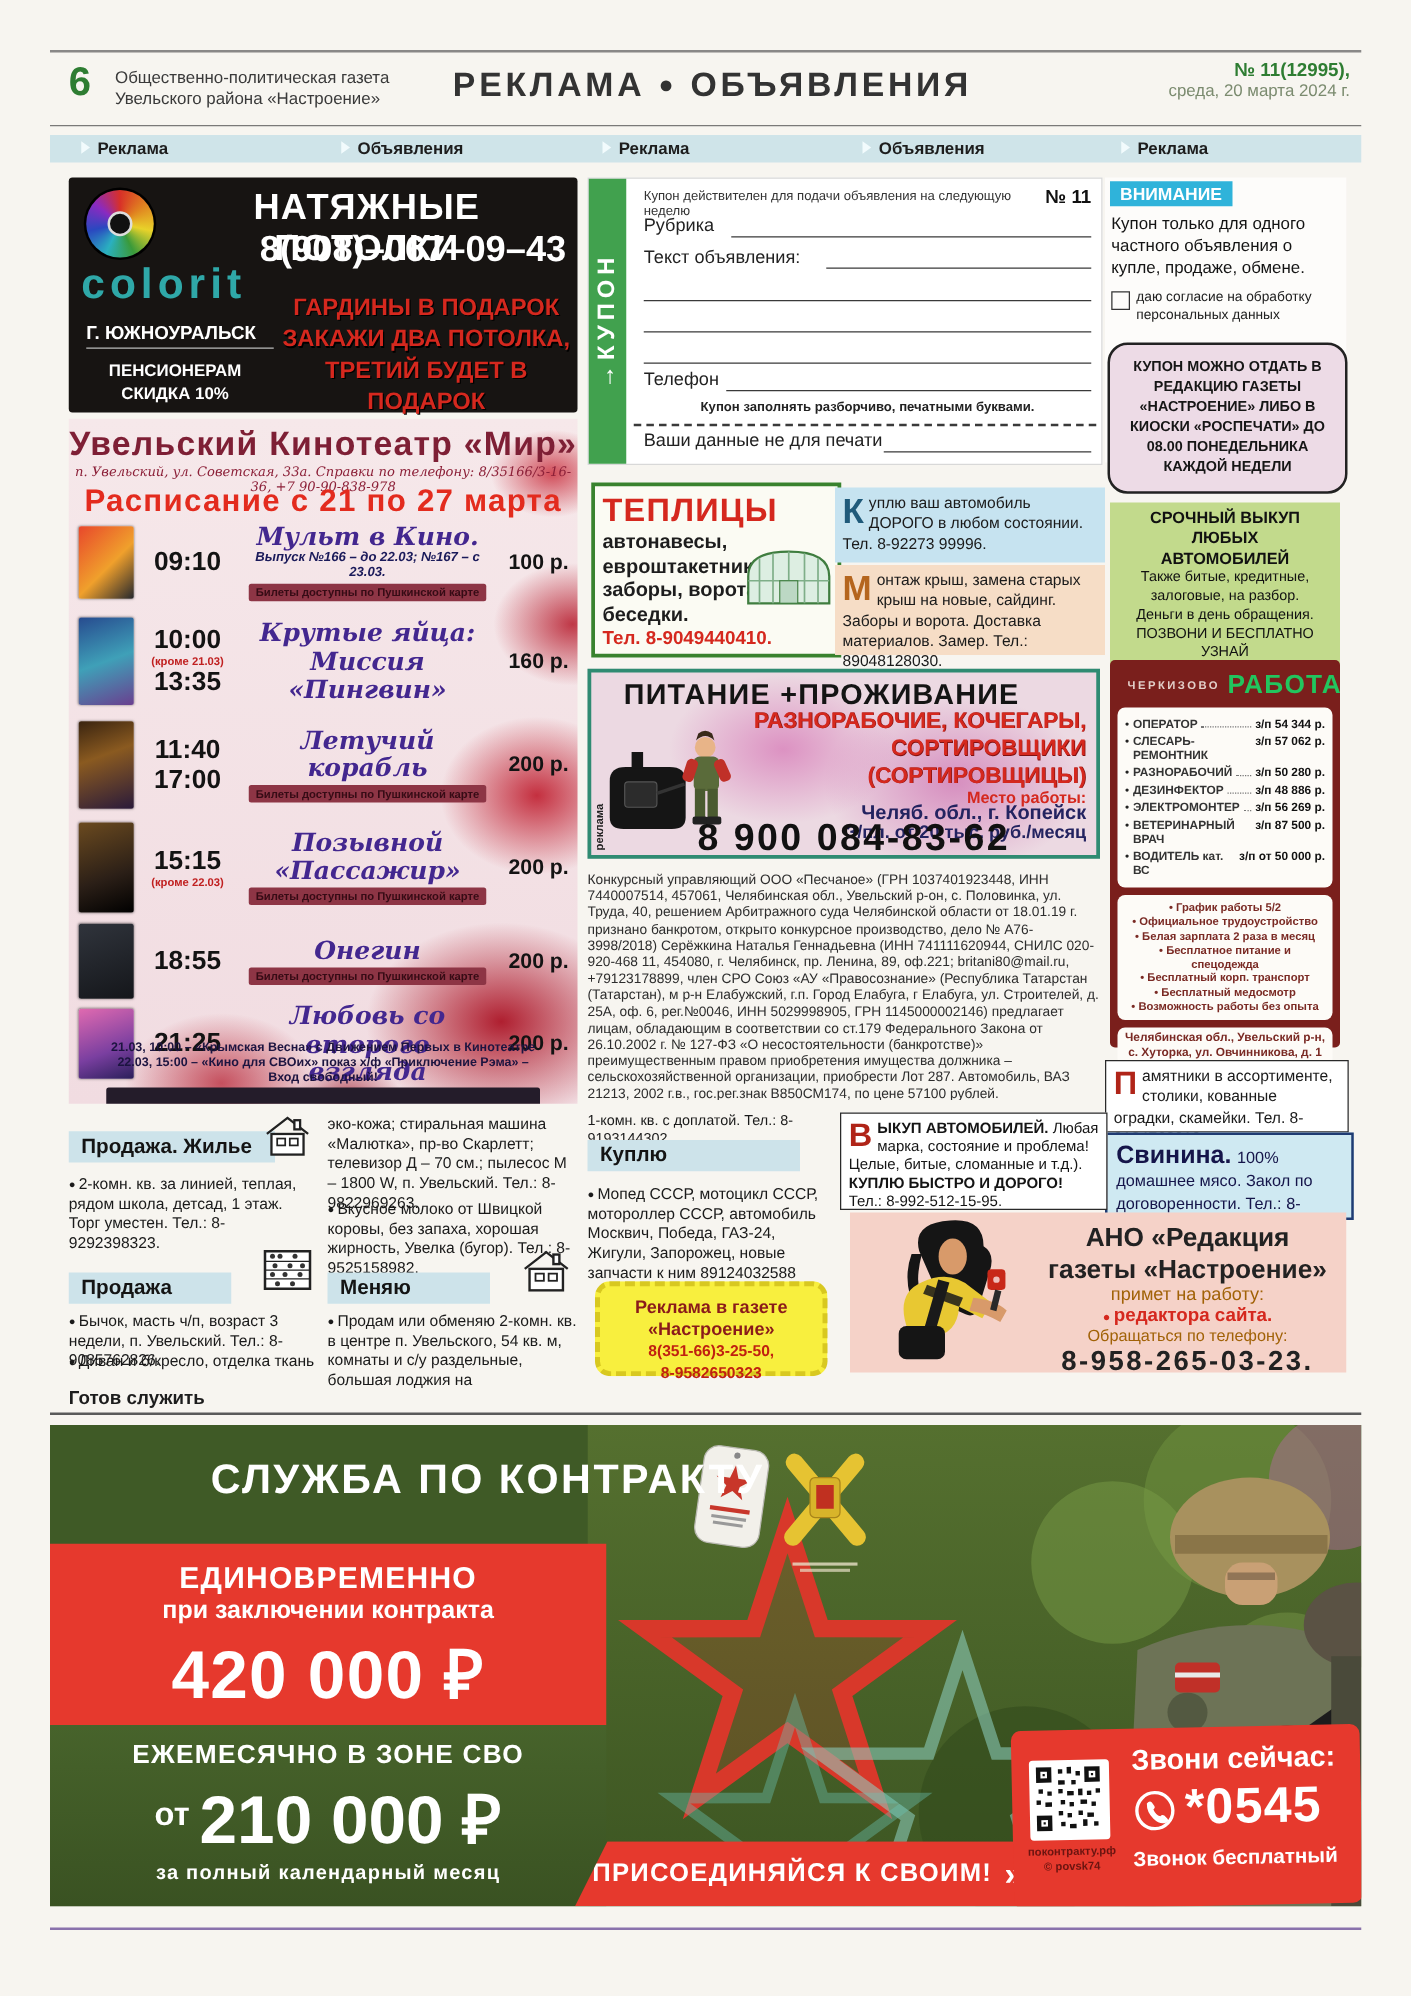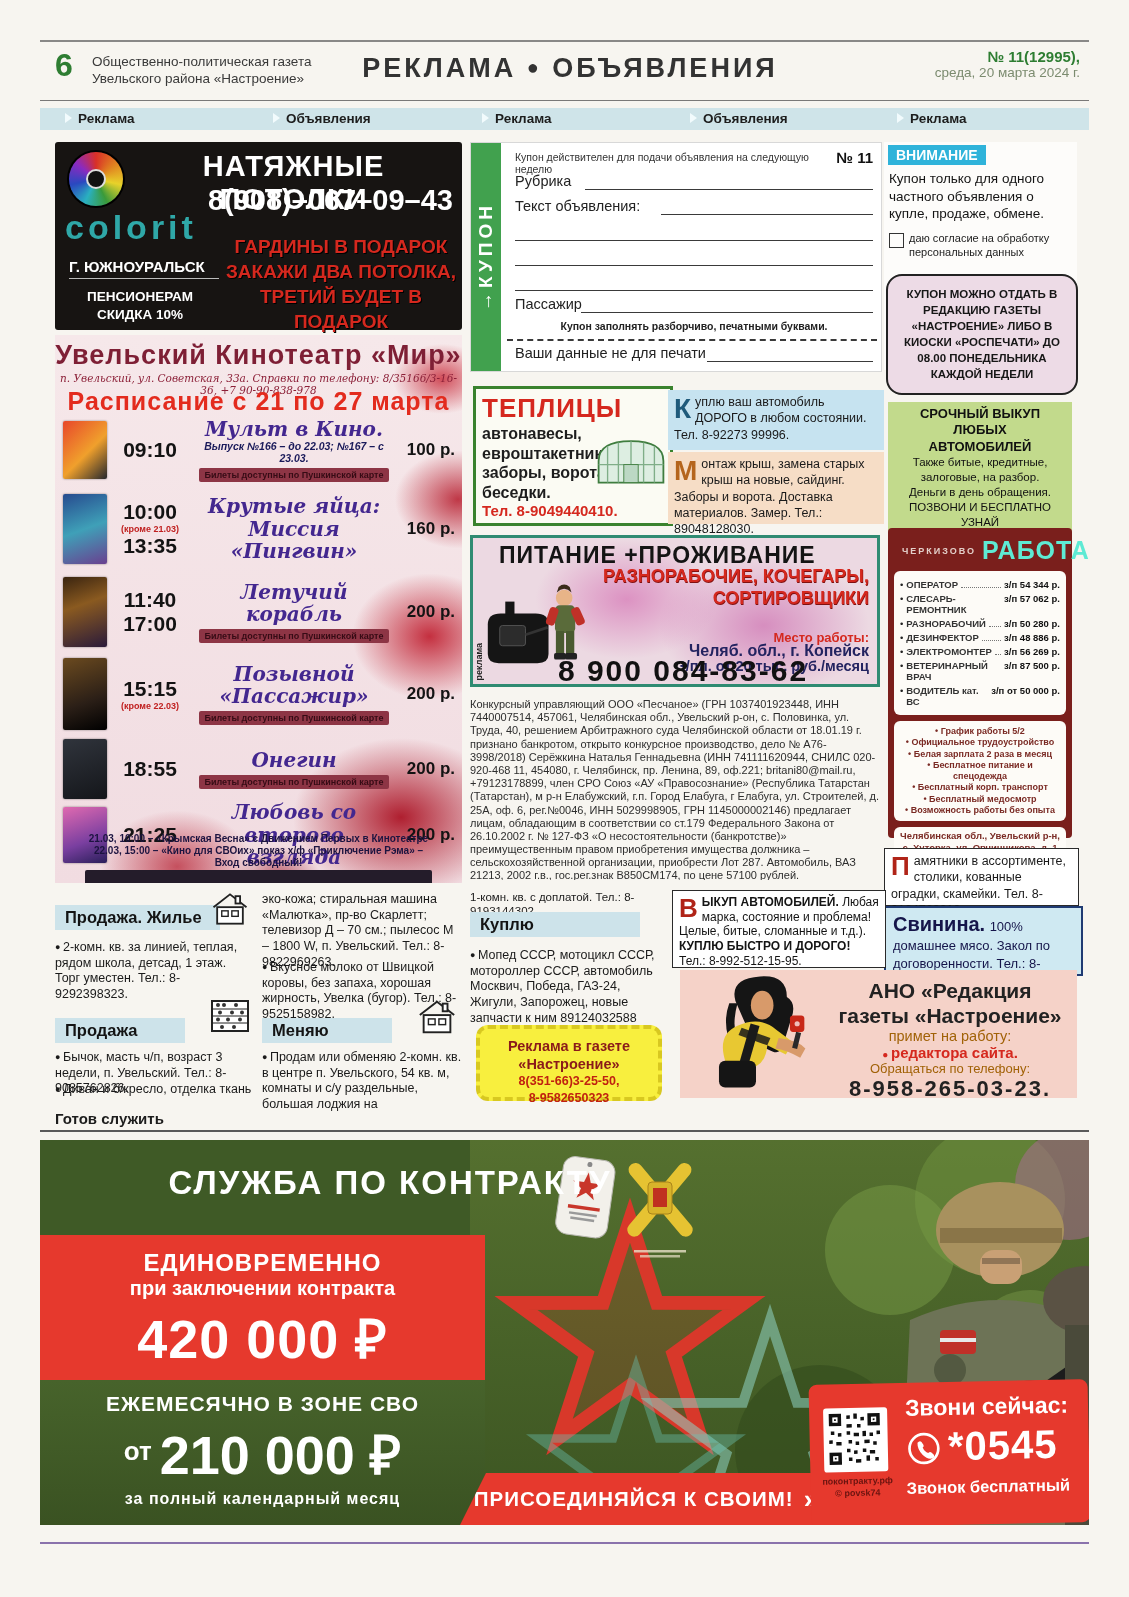--- a/index.html
+++ b/index.html
@@ -98,21 +98,21 @@
   .food-title{font-size:23px;font-weight:bold;color:#141414;letter-spacing:1px;}
   .food-red{font-size:18px;font-weight:bold;color:#d5281e;text-align:right;line-height:1.22;text-shadow:.5px .5px 0 #801010;}
   .food-place-l{font-size:13px;font-weight:bold;color:#d5281e;text-align:right;}
   .food-place{font-size:16px;font-weight:bold;color:#232360;text-align:right;}
   .food-sal{font-size:14.5px;font-weight:bold;color:#232360;text-align:right;}
   .food-phone{font-size:30px;font-weight:bold;color:#111;letter-spacing:2px;text-align:center;}
   
   .cherk{background:#7a1f1c;border-radius:4px;padding:6px;box-sizing:border-box;}
   .cherk-head{display:flex;align-items:center;gap:6px;margin:2px 2px 6px;}
   .cherk-brand{font-size:9px;letter-spacing:2px;color:#e3cfc9;font-weight:bold;flex:1;}
-  .cherk-work{font-size:25px;font-weight:bold;color:#5eead4;letter-spacing:1px;}
+  .cherk-work{font-size:21px;font-weight:bold;color:#22c55e;letter-spacing:1px;}
   .panel{background:#fdfbf7;border-radius:6px;padding:5px 6px;margin-bottom:6px;}
   .job{display:flex;align-items:baseline;font-size:9.5px;margin:3px 0;}
   .job::before{content:"•";margin-right:3px;color:#222;}
   .jn{font-weight:bold;color:#333;}
   .jdots{flex:1;border-bottom:1.5px dotted #777;margin:0 3px;}
   .js{font-weight:bold;color:#111;white-space:nowrap;}
   .benef{font-size:9px;font-weight:bold;color:#7a2a24;text-align:center;line-height:1.25;}
   .cherk-addr{font-size:9.5px;font-weight:bold;color:#7a2a24;text-align:center;line-height:1.3;}
   .cherk-phone{font-size:20px;font-weight:bold;color:#7a1f1c;text-align:center;letter-spacing:1px;}
   
@@ -306,21 +306,21 @@
       </div>
     <div class="ab cnote" style="left:44px;top:8px;width:300px;">Купон действителен для подачи объявления на следующую неделю</div>
     <div class="ab cnum" style="right:8px;top:6px;">№ 11</div>
     <div class="ab clabel" style="left:44px;top:30px;">Рубрика</div>
     <div class="cline" style="left:114px;top:46px;width:288px;"></div>
     <div class="ab clabel" style="left:44px;top:55px;">Текст объявления:</div>
     <div class="cline" style="left:190px;top:71px;width:212px;"></div>
     <div class="cline" style="left:44px;top:97px;width:358px;"></div>
     <div class="cline" style="left:44px;top:122px;width:358px;"></div>
     <div class="cline" style="left:44px;top:147px;width:358px;"></div>
-    <div class="ab clabel" style="left:44px;top:153px;">Пассажир</div>
+    <div class="ab clabel" style="left:44px;top:153px;">Телефон</div>
     <div class="cline" style="left:110px;top:169px;width:292px;"></div>
     <div class="ab cfill" style="left:44px;top:177px;width:358px;">Купон заполнять разборчиво, печатными буквами.</div>
     <div class="cdash" style="left:36px;top:196px;width:370px;"></div>
     <div class="ab clabel" style="left:44px;top:202px;">Ваши данные не для печати</div>
     <div class="cline" style="left:236px;top:218px;width:166px;"></div>
   </div>
 
   <div class="ab att" style="left:884px;top:142px;width:193px;height:228px;">
     <div class="ab" style="left:4px;top:3px;">
       <span class="att-title">ВНИМАНИЕ</span>
@@ -369,20 +369,21 @@
     <div class="urg-b" style="font-weight:bold">8-951-44-56-288  8-908-04-52-999</div>
     <div class="urg-b">Viber, WhatsApp.</div>
   </div>
 
   <div class="ab food" style="left:470px;top:535px;width:404px;height:146px;">
     <div class="food-side">реклама</div>
     <div class="ab food-title" style="left:26px;top:4px;">ПИТАНИЕ +ПРОЖИВАНИЕ</div>
     <div class="ab food-red" style="right:8px;top:28px;width:370px;">
       <div>РАЗНОРАБОЧИЕ, КОЧЕГАРЫ,</div>
       <div>СОРТИРОВЩИКИ</div>
+      <div>(СОРТИРОВЩИЦЫ)</div>
     </div>
     <div class="ab food-place-l" style="right:8px;top:92px;width:250px;">Место работы:</div>
     <div class="ab food-place" style="right:8px;top:104px;width:250px;">Челяб. обл., г. Копейск</div>
     <div class="ab food-sal" style="right:8px;top:120px;width:280px;">З/пл. от 20 тыс. руб./месяц</div>
     <div class="ab food-phone" style="left:60px;top:116px;width:300px;">8 900 084-83-62</div>
     <svg class="ab" style="left:10px;top:36px;width:120px;height:92px;" viewBox="0 0 130 100">
       <path d="M5 55 q0 -12 14 -12 h38 q14 0 14 12 v32 q0 10 -12 10 h-42 q-12 0 -12 -10 Z" fill="#151515"></path>
       <rect x="18" y="56" width="28" height="22" rx="3" fill="#2c2c2c" stroke="#555"></rect>
       <rect x="24" y="30" width="10" height="14" fill="#151515"></rect>
       <circle cx="88" cy="26" r="9" fill="#e8b488"></circle>

